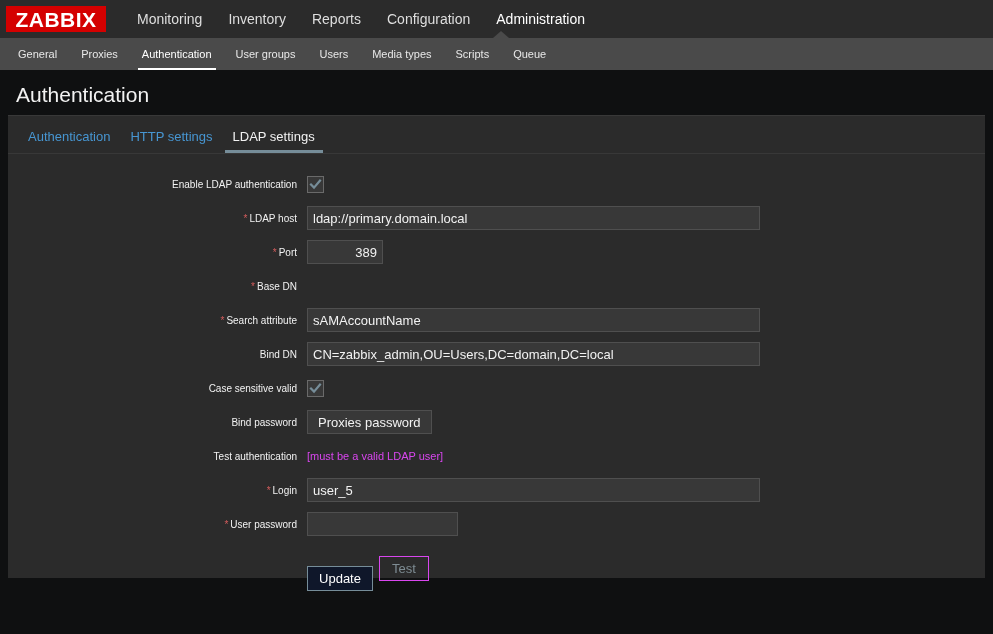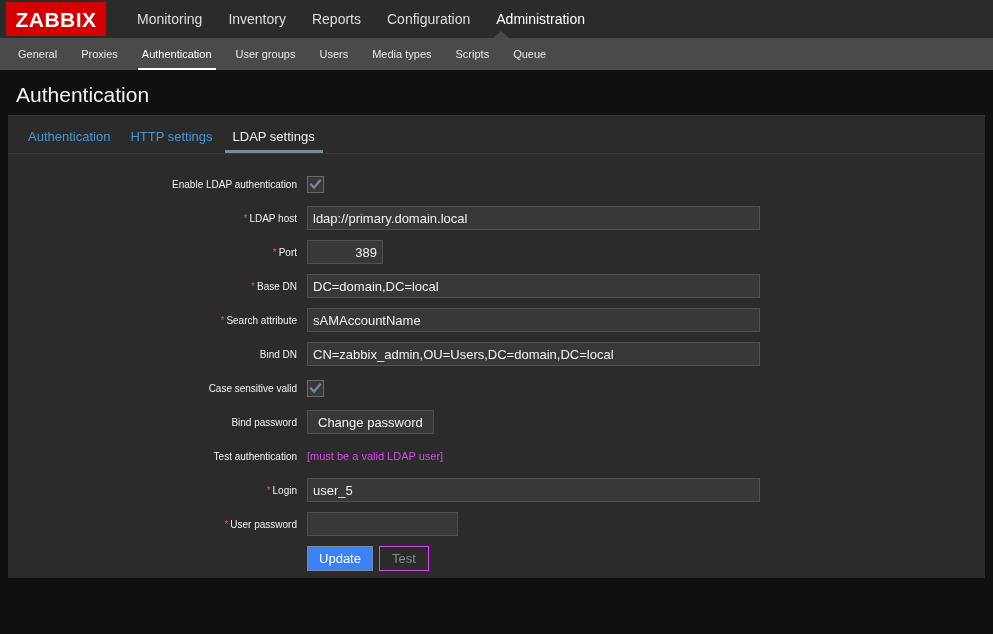--- a/index.html
+++ b/index.html
@@ -13,21 +13,21 @@
 
   
   .topbar {
     position: relative;
     height: 38px;
     background: #2b2b2b;
     display: flex;
     align-items: center;
   }
   .logo {
-    width: 100px; height: 34px;
+    width: 100px; height: 26px;
     margin-left: 6px; margin-right: 18px;
     background: #d40000;
     color: #ffffff;
     font-size: 21px;
     font-weight: bold;
     letter-spacing: 0.5px;
     display: flex;
     align-items: center;
     justify-content: center;
     line-height: 1;
@@ -176,25 +176,26 @@
     font-size: 13px;
     height: 24px;
     padding: 0 10px;
     border: 1px solid #4f4f4f;
     background: #383838;
     color: #f2f2f2;
     cursor: pointer;
     line-height: 1;
   }
   .btn-primary {
-    background: #3b82f6;
+    background: #0f172a;
     border: 1px solid #768d99;
     color: #ffffff;
     min-width: 66px;
     height: 25px;
+    margin-top: 20px;
   }
   .btn-ghost {
     background: transparent;
     border: 1px solid #d946ef;
     color: #7e8c93;
     min-width: 50px;
     height: 25px;
   }
   .static-text { color: #d946ef; font-size: 11px; }
   .btn-row { margin-top: 4px; }
@@ -266,23 +267,20 @@
       </div>
       <div class="field">
         <input class="txt port" type="text" value="389" style="">
       </div>
     </div>
 
     <div class="row">
       <div class="label">
         <span class="req">*</span><span>Base DN</span>
       </div>
-      <div class="field">
-        <input class="txt wide" type="text" value="DC=domain,DC=local" style="">
-      </div>
     </div>
 
     <div class="row">
       <div class="label">
         <span class="req">*</span><span>Search attribute</span>
       </div>
       <div class="field">
         <input class="txt wide" type="text" value="sAMAccountName" style="">
       </div>
     </div>
@@ -301,21 +299,21 @@
           <svg width="13" height="13" viewBox="0 0 13 13">
             <path d="M2 6.5 L5 9.6 L11 2.6" stroke="#768d99" stroke-width="2.2" fill="none" stroke-linecap="square"></path>
           </svg>
         </div>
       </div>
     </div>
 
     <div class="row">
       <div class="label">Bind password</div>
       <div class="field">
-        <button class="btn">Change password</button>
+        <button class="btn">Proxies password</button>
       </div>
     </div>
 
     <div class="row">
       <div class="label">Test authentication</div>
       <div class="field">
         <span class="static-text">[must be a valid LDAP user]</span>
       </div>
     </div>
 

